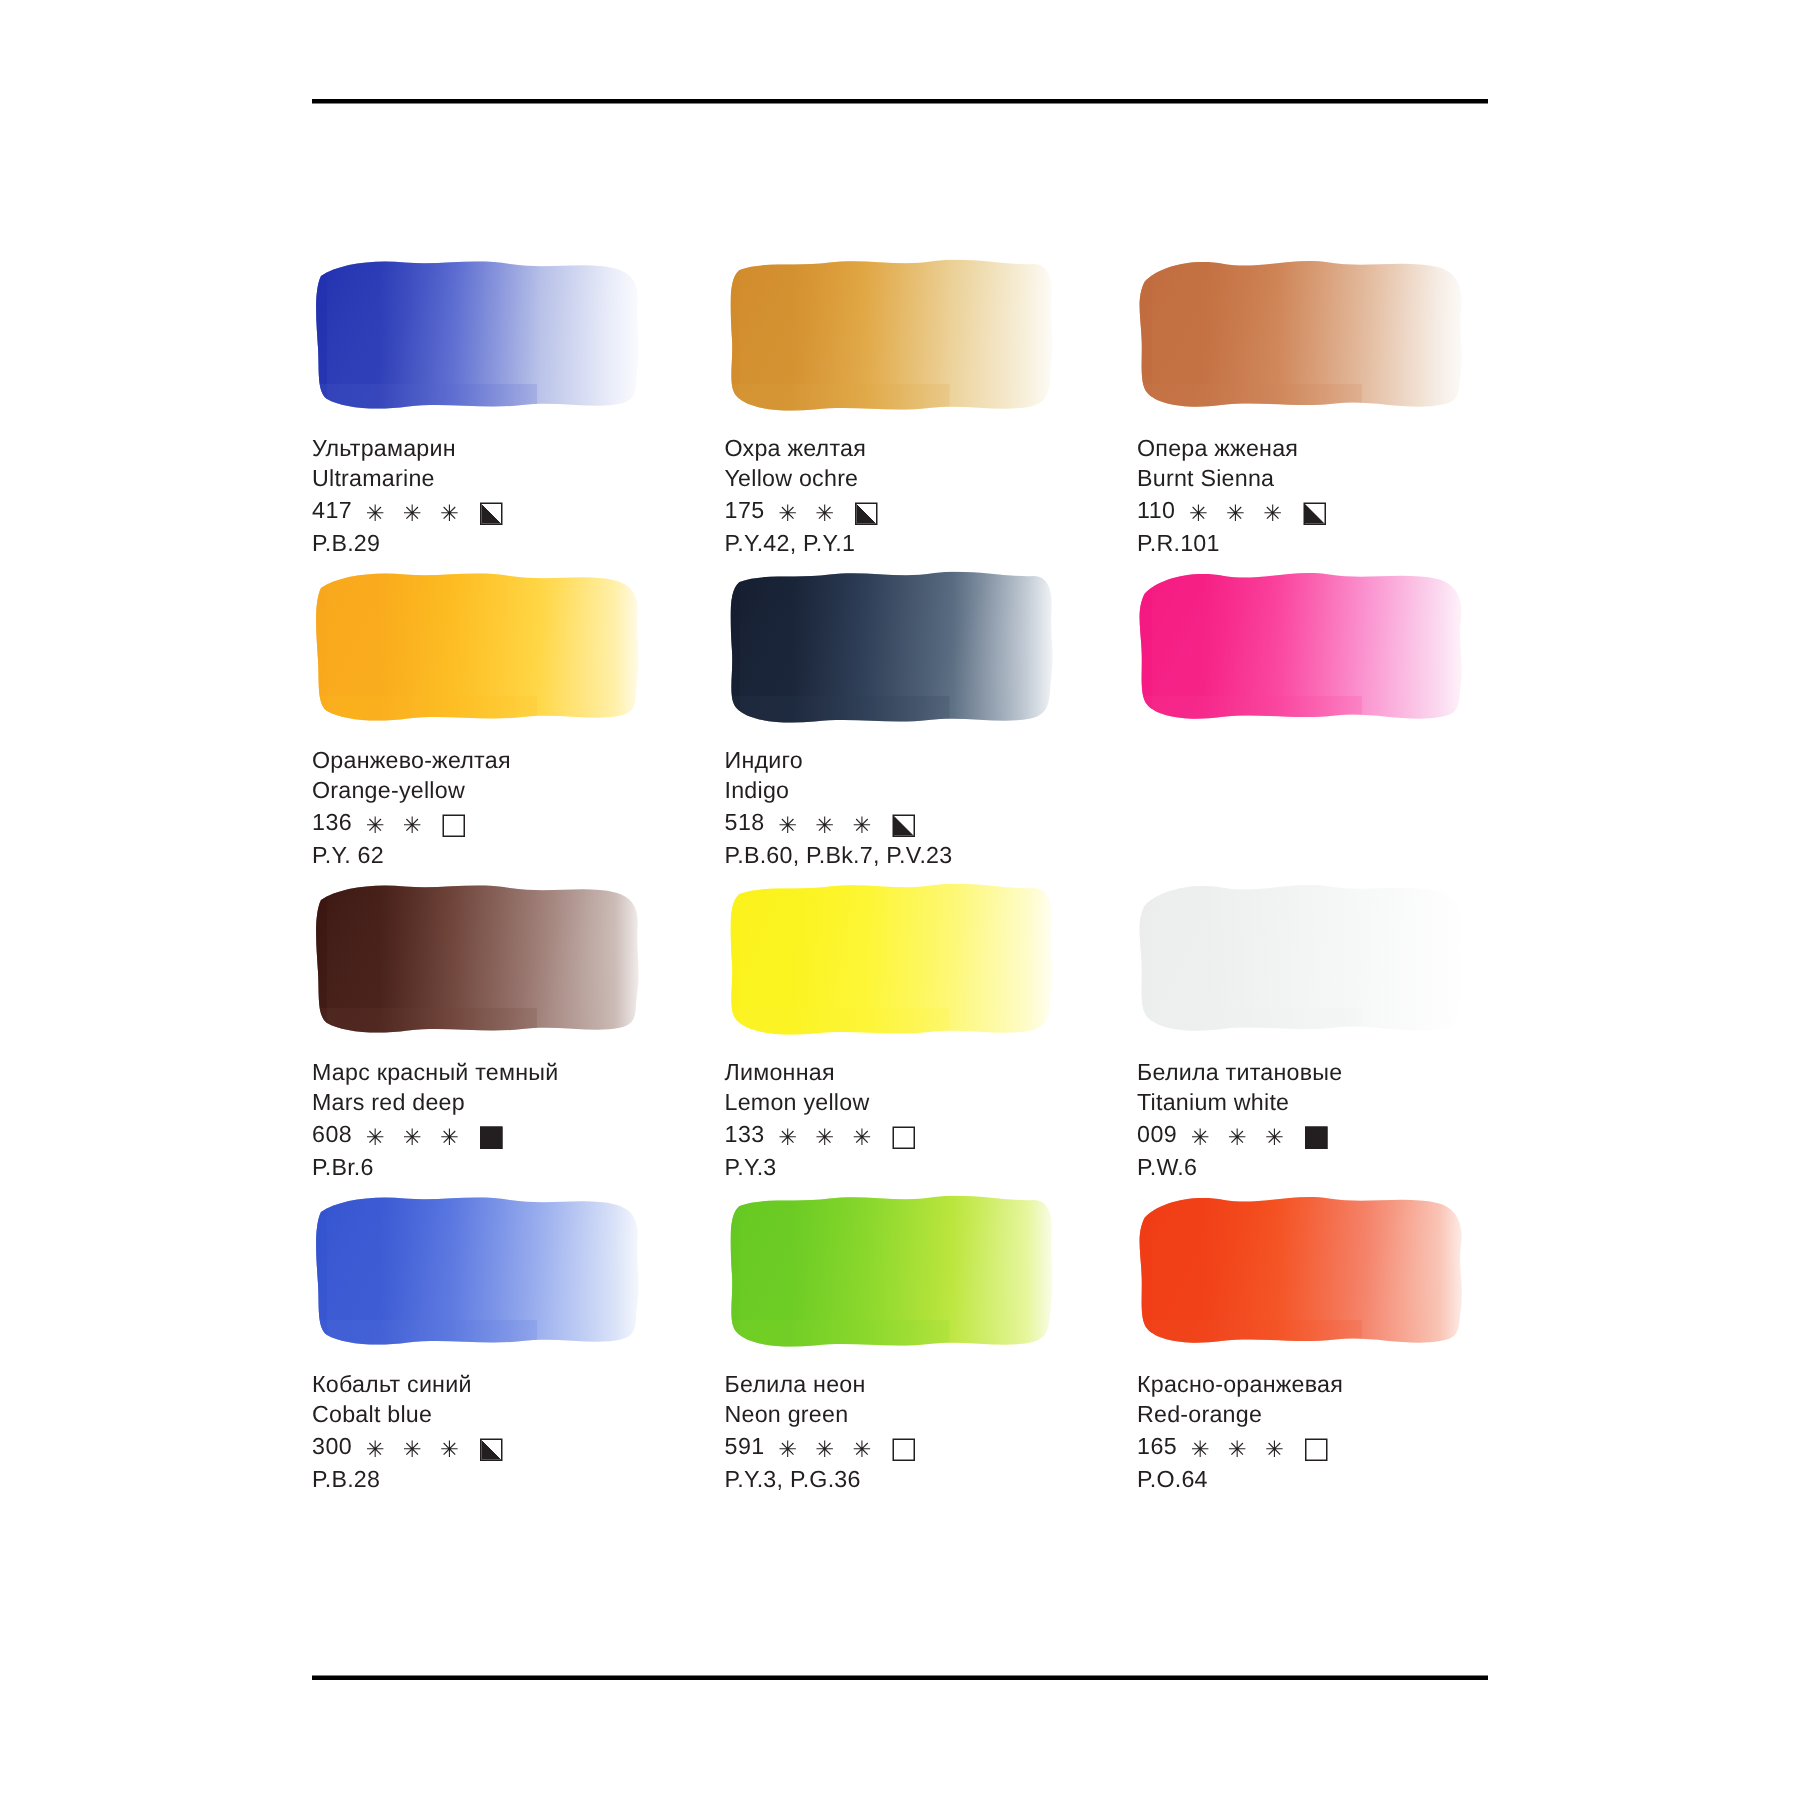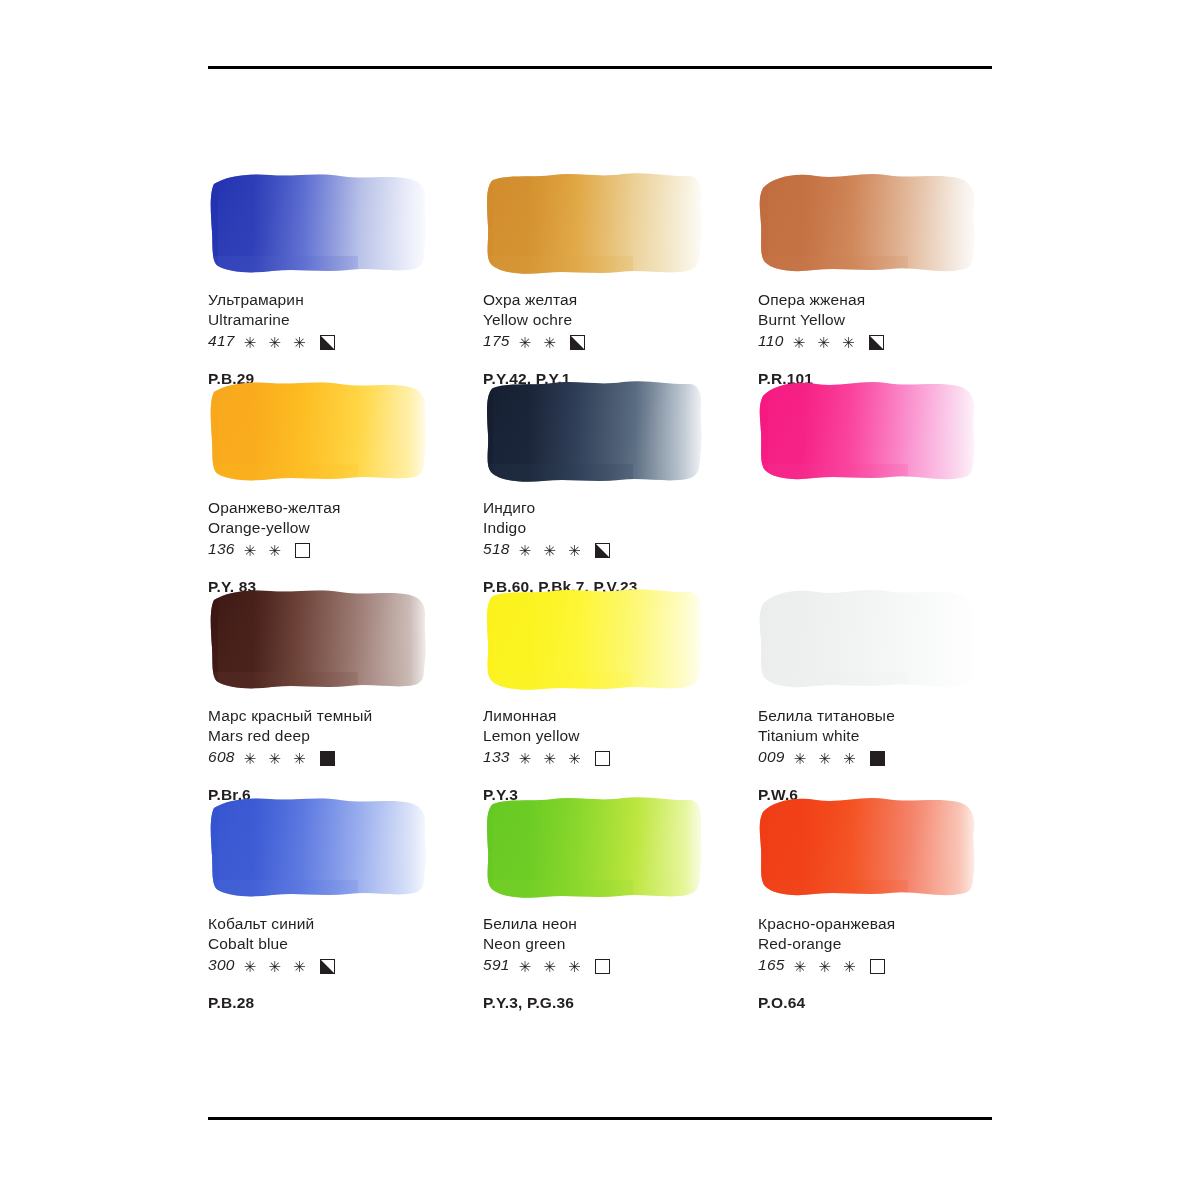--- a/index.html
+++ b/index.html
@@ -65,21 +65,20 @@
   .specline {
     font-size: 15.5px;
     display: flex;
     align-items: center;
     gap: 0px;
     white-space: nowrap;
     margin-top: 1px;
   }
   .code {
     letter-spacing: 0.02em;
-    font-style: italic;
   }
   .stars {
     margin-left: 9px;
     letter-spacing: 4px;
     font-size: 15px;
     line-height: 1;
     position: relative;
     top: 1px;
   }
   .opacity-mark {
@@ -98,24 +97,23 @@
   .opacity-mark.semi {
     border: 1.6px solid #231f20;
     background: linear-gradient(to bottom left, #ffffff 0%, #ffffff 49.5%, #231f20 50.5%, #231f20 100%);
   }
   .opacity-mark.opaque {
     border: 1.6px solid #231f20;
     background: #231f20;
   }
   .pigment {
     font-size: 15.5px;
-    margin-top: 18px;
+    margin-top: 2px;
     letter-spacing: 0.01em;
     white-space: nowrap;
-    font-weight: bold;
   }
 </style>
 </head>
 <body>
 
 <div class="page">
 
   <div class="rule rule-top"></div>
   <div class="rule rule-bottom"></div>
 
@@ -227,21 +225,21 @@
     <g clip-path="url(#c2)">
       <rect x="0" y="0" width="224" height="108" fill="url(#g2)"></rect>
       <rect x="0" y="0" width="224" height="108" fill="url(#g2b)"></rect>
       <rect x="0" y="0" width="10" height="108" fill="#c06b3e" opacity="0.45"></rect>
       <rect x="0" y="86" width="150" height="22" fill="#ce8253" opacity="0.18"></rect>
     </g>
   </svg>
         </div>
         <div class="info">
           <div class="name-ru">Опера жженая</div>
-          <div class="name-en">Burnt Yellow</div>
+          <div class="name-en">Burnt Sienna</div>
           <div class="specline">
             <span class="code">110</span>
             <span class="stars">✳ ✳ ✳</span>
             <span class="opacity-mark semi"></span>
           </div>
           <div class="pigment">P.R.101</div>
         </div>
       </div>
       <div class="cell">
         <div class="swatch-wrap">
@@ -274,21 +272,21 @@
   </svg>
         </div>
         <div class="info">
           <div class="name-ru">Оранжево-желтая</div>
           <div class="name-en">Orange-yellow</div>
           <div class="specline">
             <span class="code">136</span>
             <span class="stars">✳ ✳</span>
             <span class="opacity-mark transparent"></span>
           </div>
-          <div class="pigment">P.Y. 83</div>
+          <div class="pigment">P.Y. 62</div>
         </div>
       </div>
       <div class="cell">
         <div class="swatch-wrap">
   <svg viewBox="0 0 224 108" xmlns="http://www.w3.org/2000/svg" aria-hidden="true">
     <defs>
       <linearGradient id="g4" x1="0" y1="0" x2="1" y2="0">
         <stop offset="0%" stop-color="#141c2e"></stop>
         <stop offset="20%" stop-color="#141c2e"></stop>
         <stop offset="42%" stop-color="#2c3c55"></stop>

